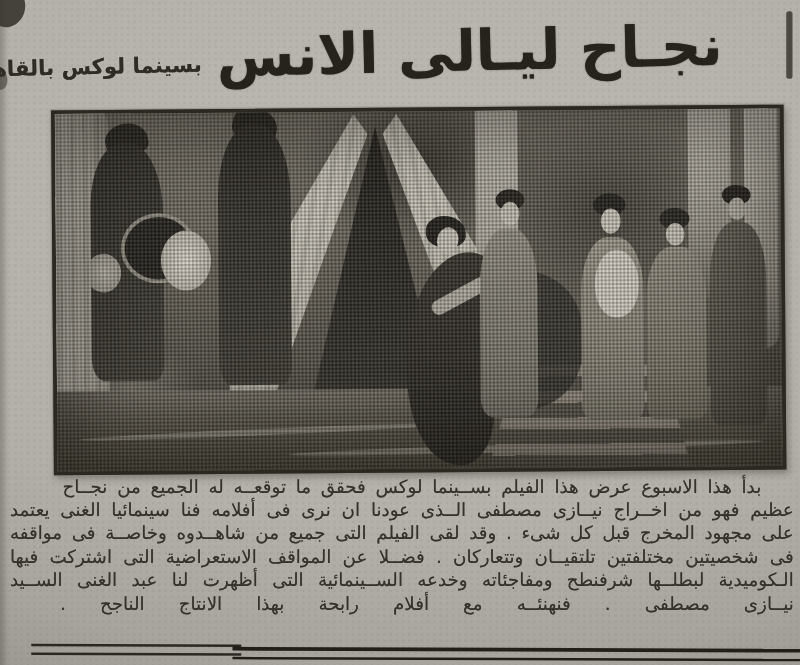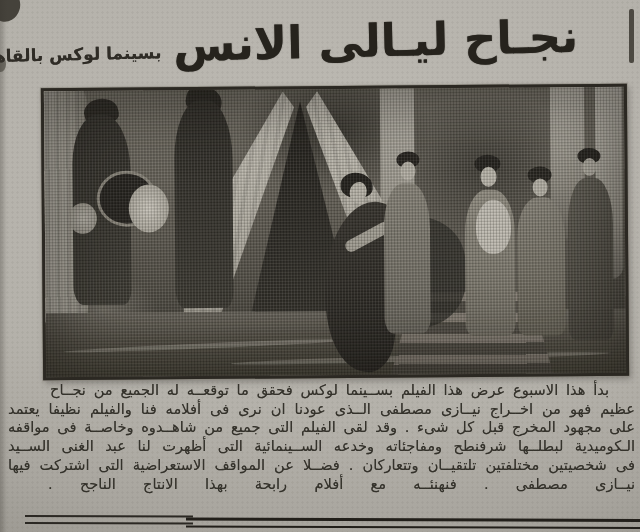--- a/index.html
+++ b/index.html
@@ -204,24 +204,24 @@
     <div class="dancer4-hair"></div>
     <div class="dancer4-face"></div>
     <div class="dancer4-body"></div>
     <div class="halftone"></div>
     <div class="halftone2"></div>
     <div class="vignette"></div>
   </div>
 
   <div class="article">
     <div class="tline first">بدأ هذا الاسبوع عرض هذا الفيلم بســينما لوكس فحقق ما توقعــه له الجميع من نجــاح</div>
-    <div class="tline">عظيم فهو من اخــراج نيــازى مصطفى الــذى عودنا ان نرى فى أفلامه فنا والفيلم نظيفا يعتمد</div>
+    <div class="tline">عظيم فهو من اخــراج نيــازى مصطفى الــذى عودنا ان نرى فى أفلامه فنا سينمائيا الغنى يعتمد</div>
     <div class="tline">على مجهود المخرج قبل كل شىء . وقد لقى الفيلم التى جميع من شاهــدوه وخاصــة فى مواقفه</div>
+    <div class="tline">فى شخصيتين مختلفتين تلتقيــان وتتعاركان . فضــلا عن المواقف الاستعراضية التى اشتركت فيها</div>
     <div class="tline">الـكوميدية لبطلــها شرفنطح ومفاجئاته وخدعه الســينمائية التى أظهرت لنا عبد الغنى الســيد</div>
-    <div class="tline">فى شخصيتين مختلفتين تلتقيــان وتتعاركان . فضــلا عن المواقف الاستعراضية التى اشتركت فيها</div>
     <div class="tline last">نيــازى مصطفى . فنهنئــه مع أفلام رابحة بهذا الانتاج الناجح .</div>
   </div>
 
   <div class="rule">
     <div class="rule-left"></div>
     <div class="rule-right"></div>
   </div>
 
   <div class="crease-left"></div>
 </div>

